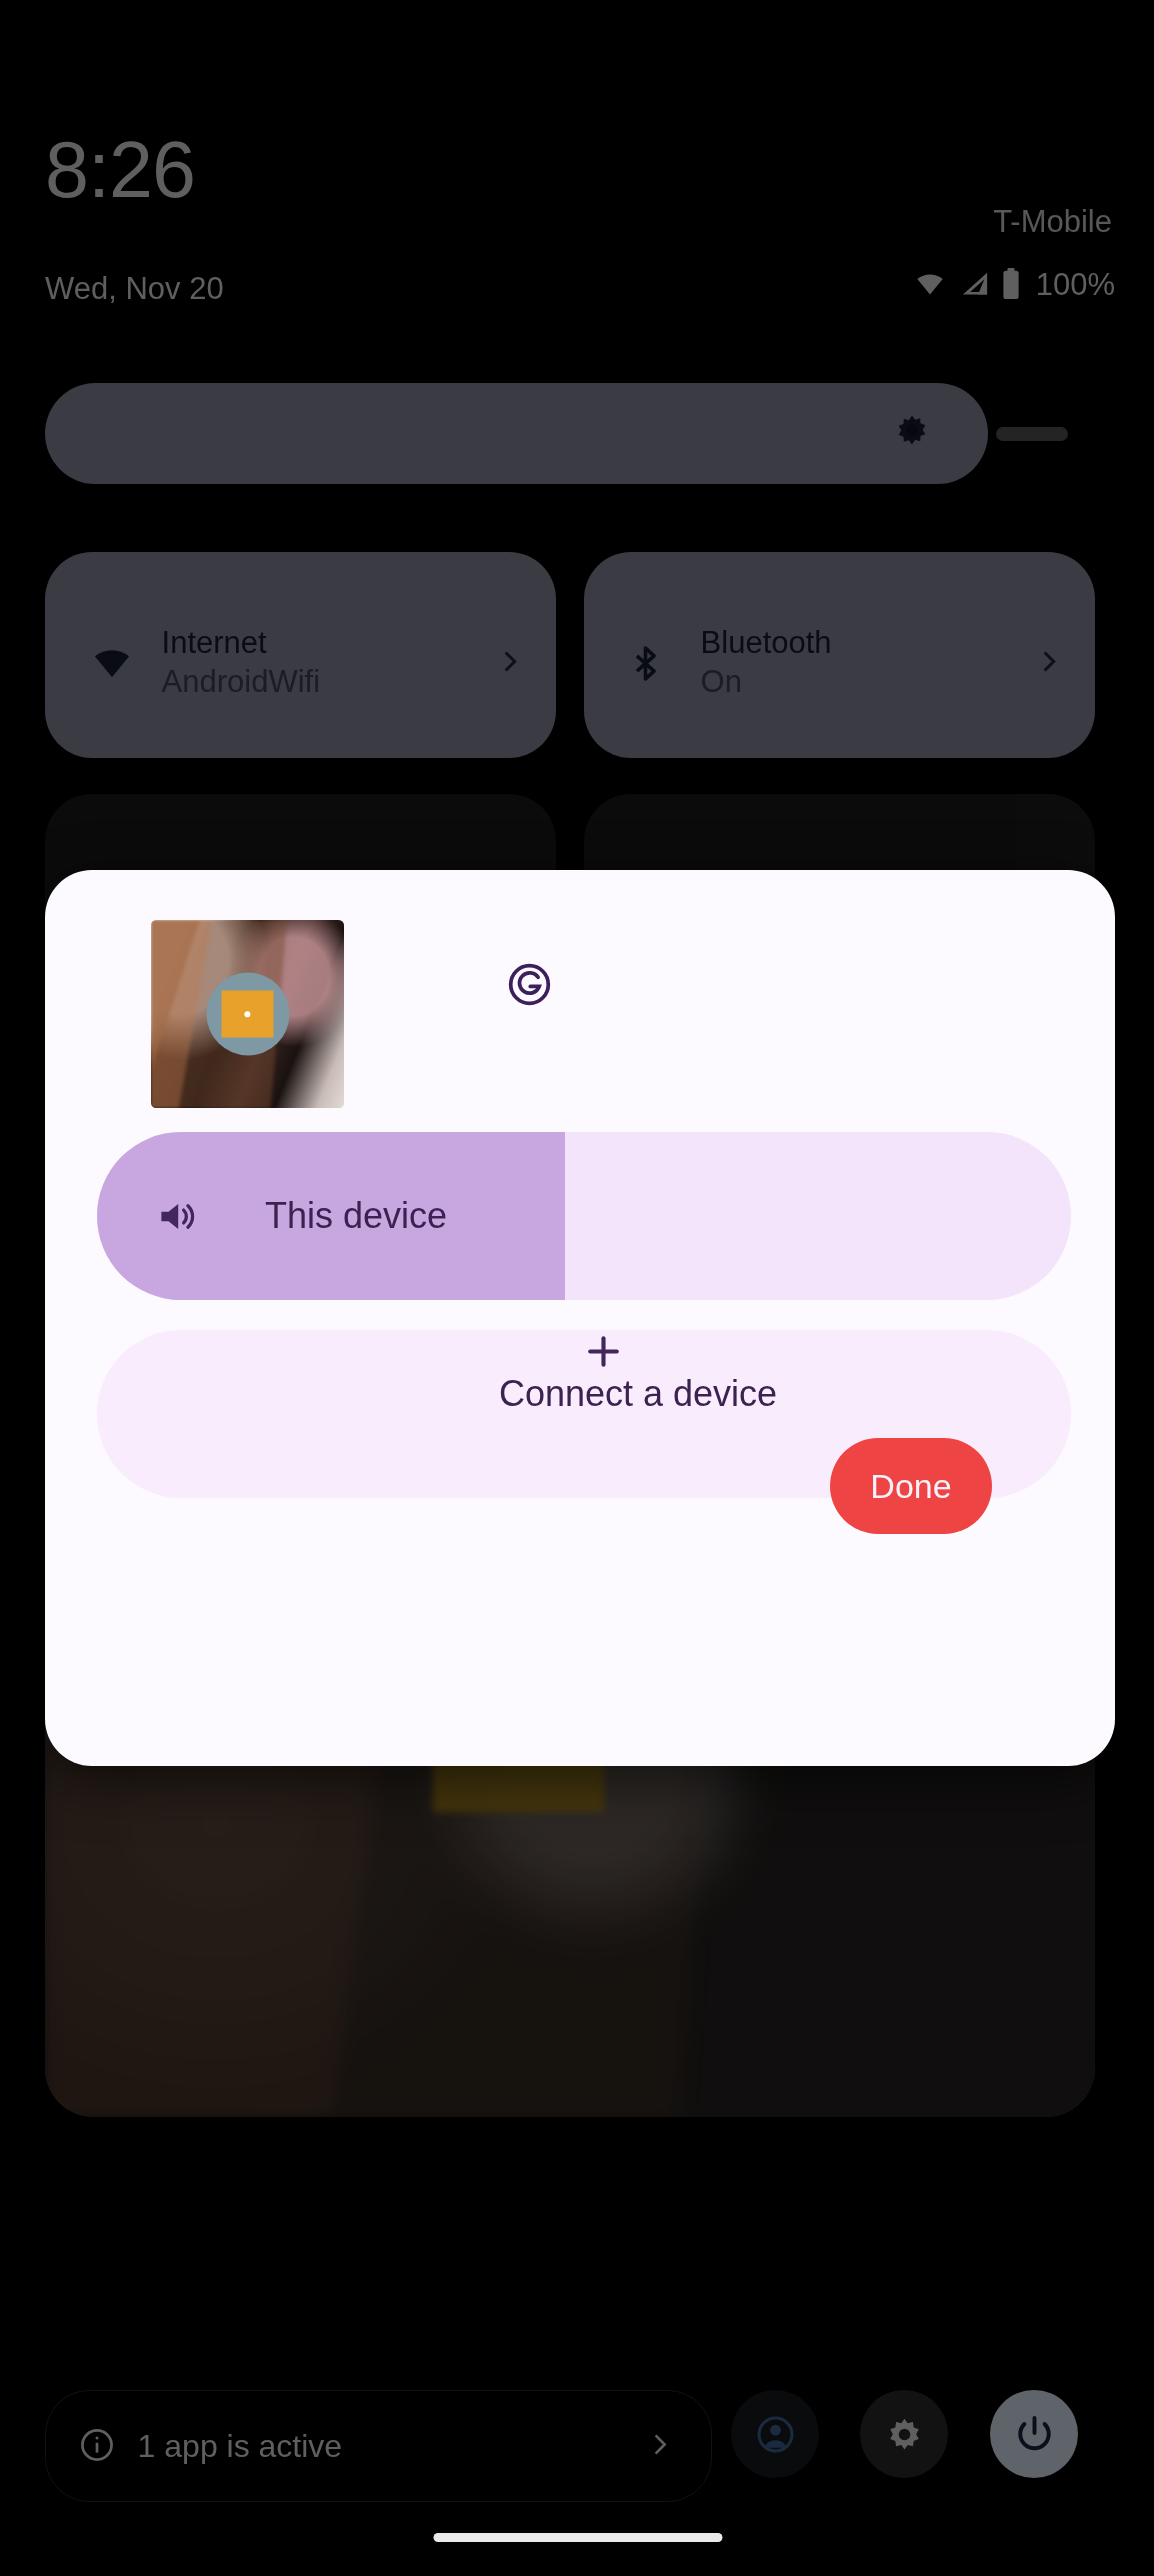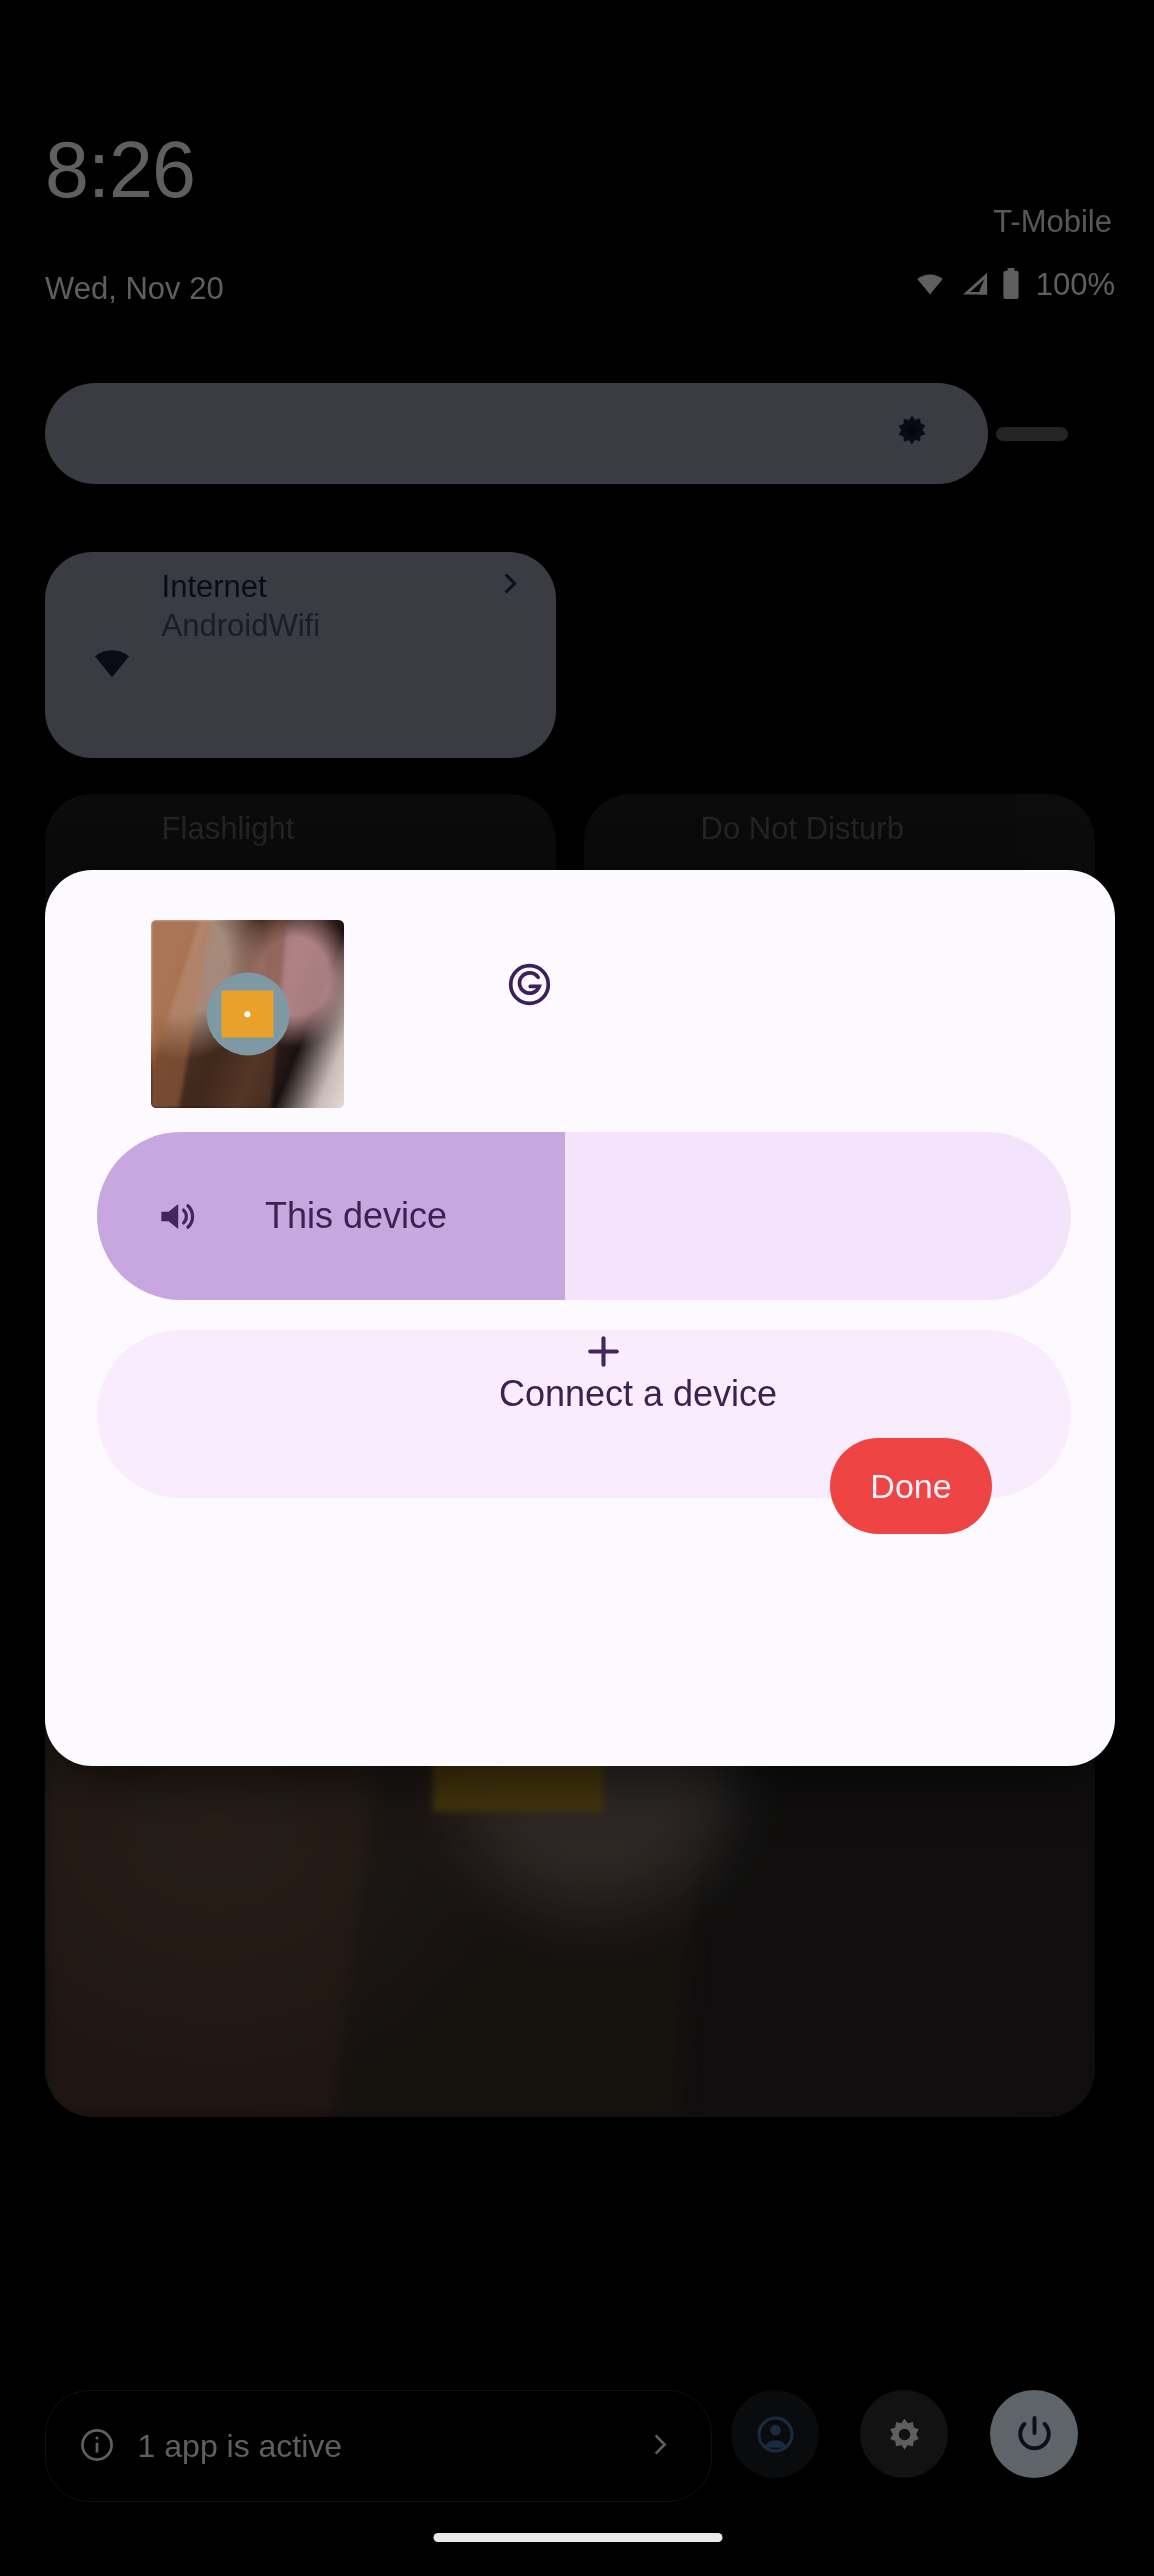--- a/index.html
+++ b/index.html
@@ -57,21 +57,21 @@
     width:72px; height:14.4px; border-radius:7.2px;
     background:#3a3a3a;
   }
 
   
   .tile {
     position:absolute;
     height:206px;
     background:#5e606c;
     border-radius:47px;
-    display:flex; 
+    display:flex; align-items:center;
     padding:16px 31px 0 41px;
   }
   .tile.dim { background:#131314; }
   .tile .t-icon { flex:0 0 auto; width:63px; display:flex; align-items:center; }
   .tile .t-text { flex:1 1 auto; margin-left:12.6px; }
   .tile .t-title { font-size:31px; color:#101423; line-height:38px; }
   .tile .t-sub   { font-size:31px; color:#2a2f40; line-height:40px; }
   .tile.dim .t-title { color:#3a3a3c; }
   .tile .t-chev { flex:0 0 auto; color:#15192a; }
 
@@ -298,20 +298,36 @@
         <span class="t-title">Internet</span><br>
         <span class="t-sub">AndroidWifi</span>
       </span>
       <span class="t-chev">
         <svg width="31" height="31" viewBox="0 0 24 24" fill="none" stroke="#15192a" stroke-width="2.3">
             <path d="M9 5l7 7-7 7"></path>
           </svg>
       </span>
     </div>
 
+    <div class="tile" id="tile-bluetooth">
+      <span class="t-icon">
+        <svg width="41" height="47" viewBox="0 0 24 24" fill="none" stroke="#101423" stroke-width="2.1" stroke-linejoin="round">
+            <path d="M7 7.5l10 9-5 4.5V3l5 4.5-10 9"></path>
+          </svg>
+      </span>
+      <span class="t-text">
+        <span class="t-title">Bluetooth</span><br>
+        <span class="t-sub">On</span>
+      </span>
+      <span class="t-chev">
+        <svg width="31" height="31" viewBox="0 0 24 24" fill="none" stroke="#15192a" stroke-width="2.3">
+            <path d="M9 5l7 7-7 7"></path>
+          </svg>
+      </span>
+    </div>
 
     <div class="tile dim" id="tile-flash">
       <span class="t-icon"></span>
       <span class="t-text">
         <span class="t-title">Flashlight</span>
       </span>
     </div>
 
     <div class="tile dim" id="tile-dnd">
       <span class="t-icon"></span>

